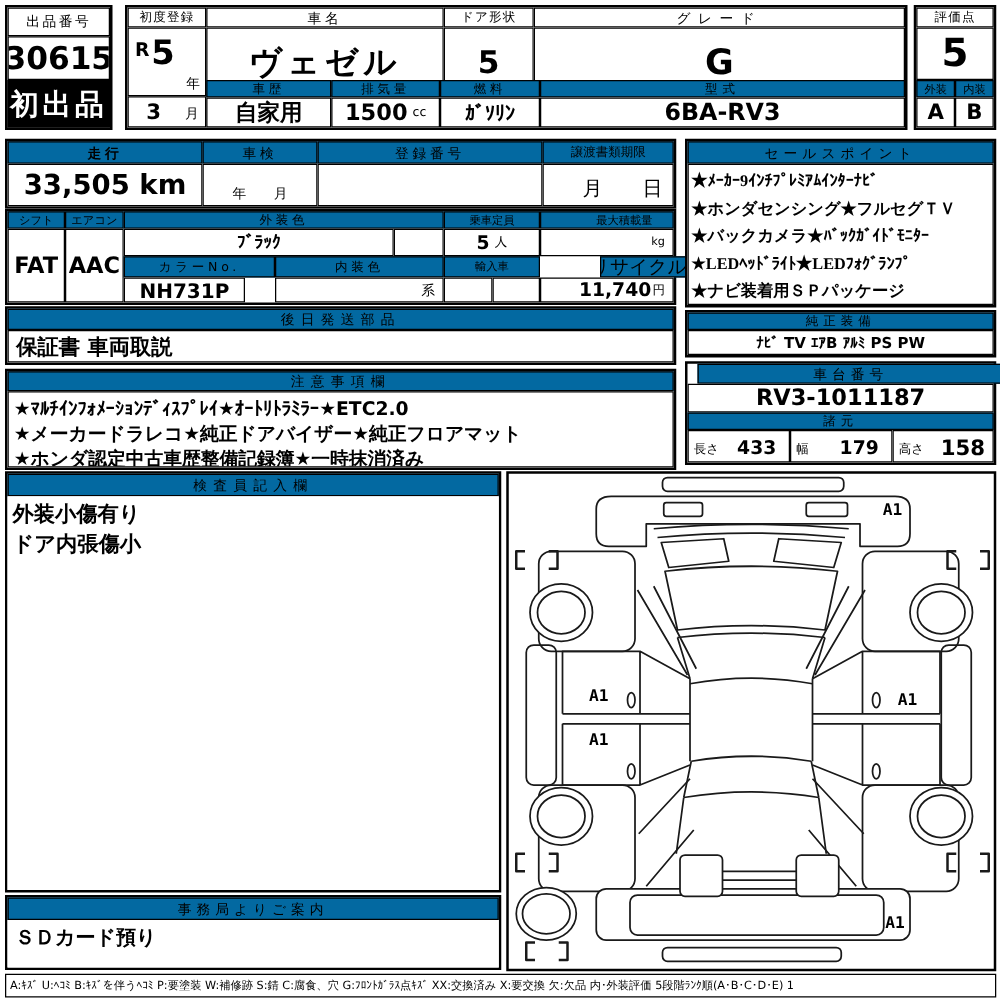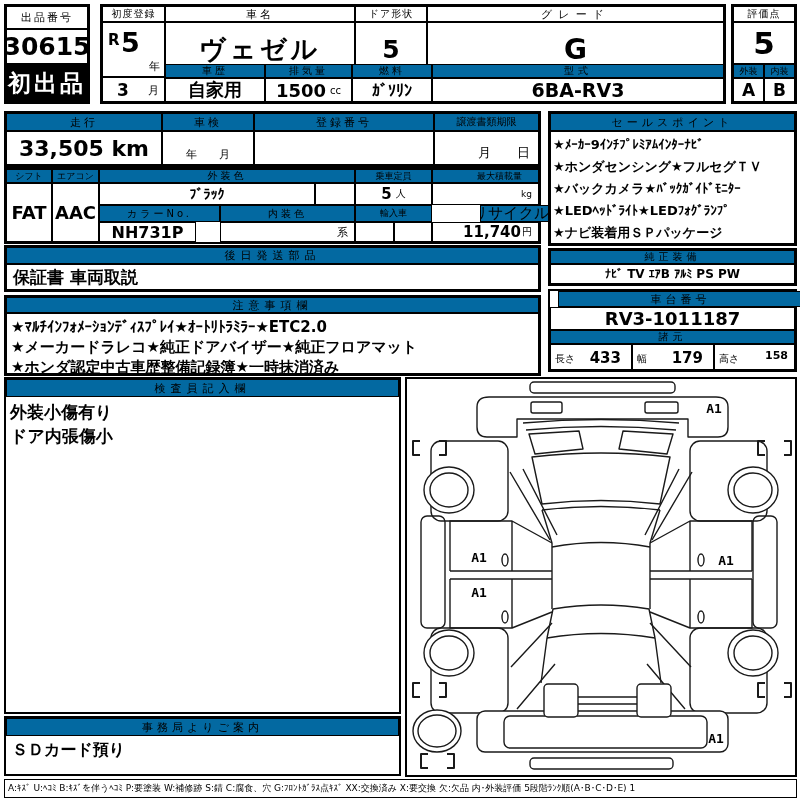--- a/index.html
+++ b/index.html
@@ -81,28 +81,28 @@
   <div class="box" style="left:731px;top:4px;width:66px;height:100px;">
     <div class="cell hdr hdrw" style="left:0;top:0;width:62px;height:16px;font-size:10px;letter-spacing:1px;">評価点</div>
     <div class="cell val" style="left:0;top:16px;width:62px;height:42px;font-size:31px;">5</div>
     <div class="cell hdr" style="left:0;top:58px;width:31px;height:14px;font-size:9px;letter-spacing:0;">外装</div>
     <div class="cell hdr" style="left:31px;top:58px;width:31px;height:14px;font-size:9px;letter-spacing:0;">内装</div>
     <div class="cell val" style="left:0;top:72px;width:31px;height:24px;font-size:17px;">A</div>
     <div class="cell val" style="left:31px;top:72px;width:31px;height:24px;font-size:17px;">B</div>
   </div>
 
   <div class="box" style="left:4px;top:111px;width:537px;height:56px;">
-    <div class="cell hdr" style="left:0;top:0;width:156px;height:18px;">走行</div>
+    <div class="cell hdr" style="left:0;top:0;width:156px;height:18px;font-weight:bold;">走行</div>
     <div class="cell val" style="left:0;top:18px;width:156px;height:34px;font-size:22px;">33,505 km</div>
     <div class="cell hdr" style="left:156px;top:0;width:92px;height:18px;">車検</div>
     <div class="cell val bottom" style="left:156px;top:18px;width:92px;height:34px;font-size:11px;font-weight:normal;">年　　月</div>
     <div class="cell hdr" style="left:248px;top:0;width:180px;height:18px;">登録番号</div>
     <div class="cell val" style="left:248px;top:18px;width:180px;height:34px;"></div>
     <div class="cell hdr" style="left:428px;top:0;width:105px;height:18px;font-size:10px;letter-spacing:0;">譲渡書類期限</div>
-    <div class="cell val bottom" style="left:428px;top:18px;width:105px;height:34px;font-size:13px;font-weight:normal;justify-content:flex-end;padding-right:8px;font-family:Liberation Mono, monospace;">月　　日</div>
+    <div class="cell val bottom" style="left:428px;top:18px;width:105px;height:34px;font-size:16px;font-weight:normal;justify-content:flex-end;padding-right:8px;font-family:Liberation Mono, monospace;">月　　日</div>
   </div>
 
   <div class="box" style="left:4px;top:167px;width:537px;height:77px;">
     <div class="cell hdr" style="left:0;top:0;width:46px;height:14px;font-size:9px;letter-spacing:0;">シフト</div>
     <div class="cell val" style="left:0;top:14px;width:46px;height:59px;font-size:18px;">FAT</div>
     <div class="cell hdr" style="left:46px;top:0;width:47px;height:14px;font-size:9px;letter-spacing:0;">エアコン</div>
     <div class="cell val" style="left:46px;top:14px;width:47px;height:59px;font-size:18px;">AAC</div>
 
     <div class="cell hdr" style="left:93px;top:0;width:256px;height:14px;font-size:10px;">外装色</div>
     <div class="cell val" style="left:93px;top:14px;width:216px;height:22px;font-size:14px;">ﾌﾞﾗｯｸ</div>
@@ -136,21 +136,21 @@
 
   <div class="box" style="left:4px;top:295px;width:537px;height:81px;">
     <div class="cell hdr" style="left:0;top:0;width:533px;height:16px;letter-spacing:5px;">注意事項欄</div>
     <div class="cell lines" style="left:0;top:16px;width:533px;height:61px;">
       <div>★ﾏﾙﾁｲﾝﾌｫﾒｰｼｮﾝﾃﾞｨｽﾌﾟﾚｲ★ｵｰﾄﾘﾄﾗﾐﾗｰ★ETC2.0</div>
       <div>★メーカードラレコ★純正ドアバイザー★純正フロアマット</div>
       <div>★ホンダ認定中古車歴整備記録簿★一時抹消済み</div>
     </div>
   </div>
 
-  <div class="box" style="left:548px;top:111px;width:249px;height:135px;">
+  <div class="box" style="left:548px;top:111px;width:249px;height:135px;font-family:Liberation Serif, serif;">
     <div class="cell hdr" style="left:0;top:0;width:245px;height:18px;letter-spacing:4px;">セールスポイント</div>
     <div class="cell lines" style="left:0;top:18px;width:245px;height:113px;font-size:13px;line-height:22px;padding:2px 2px;">
       <div>★ﾒｰｶｰ9ｲﾝﾁﾌﾟﾚﾐｱﾑｲﾝﾀｰﾅﾋﾞ</div>
       <div>★ホンダセンシング★フルセグＴＶ</div>
       <div>★バックカメラ★ﾊﾞｯｸｶﾞｲﾄﾞﾓﾆﾀｰ</div>
       <div>★LEDﾍｯﾄﾞﾗｲﾄ★LEDﾌｫｸﾞﾗﾝﾌﾟ</div>
       <div>★ナビ装着用ＳＰパッケージ</div>
     </div>
   </div>
 
@@ -166,21 +166,21 @@
     <div class="cell" style="left:0;top:53px;width:82px;height:26px;">
       <span style="position:absolute;left:4px;top:7px;font-size:10px;">長さ</span>
       <span style="position:absolute;right:10px;top:4px;font-size:15px;font-weight:bold;">433</span>
     </div>
     <div class="cell" style="left:82px;top:53px;width:82px;height:26px;">
       <span style="position:absolute;left:4px;top:7px;font-size:10px;">幅</span>
       <span style="position:absolute;right:10px;top:4px;font-size:15px;font-weight:bold;">179</span>
     </div>
     <div class="cell" style="left:164px;top:53px;width:81px;height:26px;">
       <span style="position:absolute;left:4px;top:7px;font-size:10px;">高さ</span>
-      <span style="position:absolute;right:6px;top:4px;font-size:11px;font-weight:bold;">158</span>
+      <span style="position:absolute;right:6px;top:4px;font-size:17px;font-weight:bold;">158</span>
     </div>
   </div>
 
   <div class="box" style="left:4px;top:377px;width:397px;height:337px;">
     <div class="cell hdr" style="left:0;top:0;width:393px;height:18px;letter-spacing:5px;">検査員記入欄</div>
     <div class="cell lines" style="left:0;top:18px;width:393px;height:315px;font-size:17px;line-height:24px;border:none;">
       <div>外装小傷有り</div>
       <div>ドア内張傷小</div>
     </div>
   </div>

